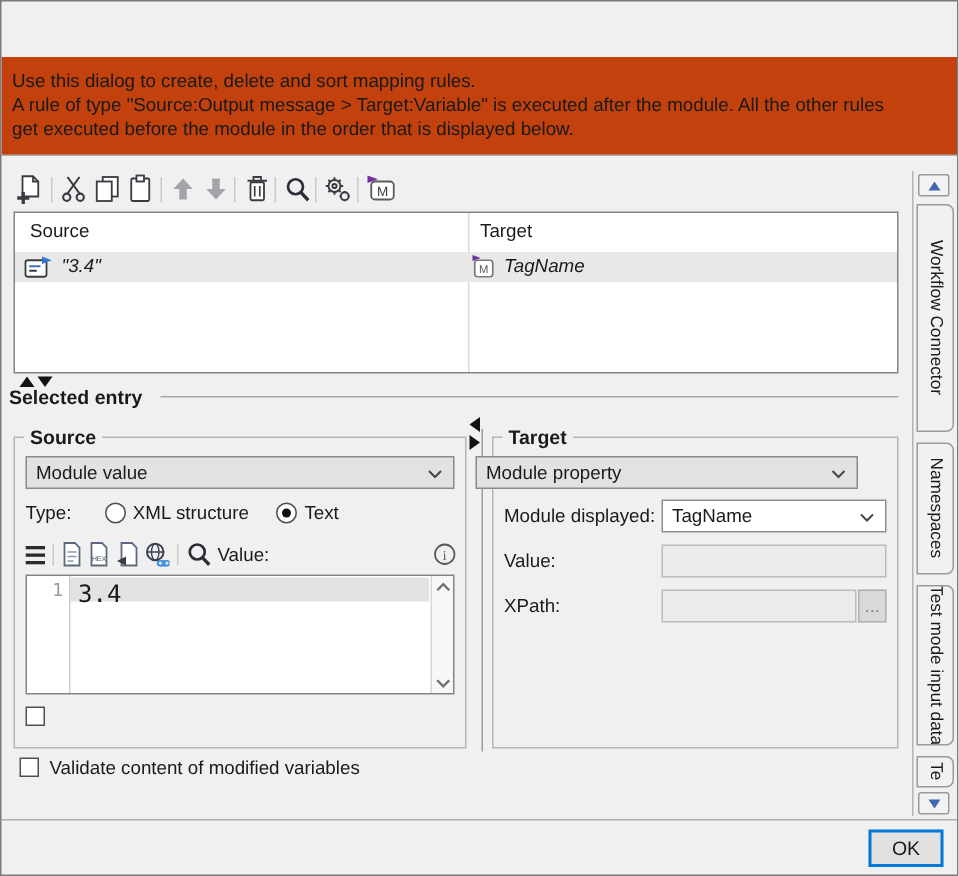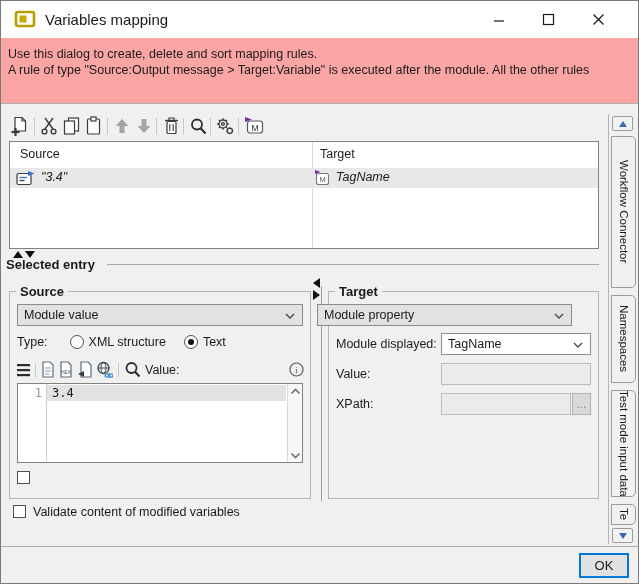--- a/index.html
+++ b/index.html
@@ -7,21 +7,21 @@
   .win { position:relative; width:639px; height:584px; background:#f0f0f0;
          border:1px solid #7a7a7a; overflow:hidden; cursor:default; font-size:12.5px; }
   .abs { position:absolute; }
 
   
   .titlebar { left:0; top:0; width:637px; height:37px; background:#ffffff; }
   .title-text { left:44px; top:10px; font-size:15px; }
   .winbtn { width:34px; height:30px; top:3px; display:flex; align-items:center; justify-content:center; }
 
   
-  .intro { left:0; top:37px; width:637px; height:66px; background:#fca5a5; border-bottom:1px solid #aeaeae; }
+  .intro { left:0; top:37px; width:637px; height:66px; background:#c2410c; border-bottom:1px solid #aeaeae; }
   .intro div { position:absolute; left:7px; white-space:nowrap; }
 
   
   .tbtn { top:114px; width:22px; height:22px; display:flex; align-items:center; justify-content:center; }
   .tsep { top:117px; width:1px; height:17px; background:#c9c9c9; }
 
   
   .rules { left:8px; top:140px; width:590px; height:108px; background:#fff; border:1px solid #828282; }
   .rules .coldiv { position:absolute; left:302px; top:0; width:1px; height:100%; background:#d9d9d9; }
   .rules .hdr { position:absolute; top:0; height:25px; line-height:25px; }
@@ -40,66 +40,44 @@
   .radio { width:14px; height:14px; border:1px solid #4f4f4f; border-radius:50%; background:#fff; display:inline-block; position:relative; }
   .radio.on::after { content:""; position:absolute; left:3px; top:3px; width:6px; height:6px; border-radius:50%; background:#111; }
   .cb { width:13px; height:13px; border:1px solid #4f4f4f; background:#fff; display:inline-block; }
 
   
   .editor { left:16px; top:382px; width:286px; height:80px; background:#fff; border:1px solid #828282; }
   .editor .gutline { position:absolute; left:28px; top:0; width:1px; height:100%; background:#cfcfcf; }
   .editor .hl { position:absolute; left:29px; top:1px; right:16px; height:16px; background:#e2e2e2; }
   .editor .num { position:absolute; left:0; top:2px; width:24px; text-align:right; color:#9a9a9a;
                  font-family:"DejaVu Sans Mono", monospace; font-size:12px; }
-  .editor .code { position:absolute; left:34px; top:2px; font-family:"DejaVu Sans Mono", monospace; font-size:12px; }
+  .editor .code { position:absolute; left:34px; top:2px; font-family:"DejaVu Sans Mono", monospace; font-size:16px; }
   .editor .sbar { position:absolute; right:0; top:0; width:15px; height:100%; background:#f7f7f7; border-left:1px solid #d8d8d8; }
 
   
   .vtab { left:610px; width:25px; background:#f1f1f1; border:1px solid #9a9a9a; border-radius:0 5px 5px 0;
           display:flex; align-items:center; justify-content:center; font-size:11.5px; overflow:hidden;
           writing-mode:vertical-rl; white-space:nowrap; }
   .scrollbtn { left:611px; width:21px; height:15px; background:#f2f2f2; border:1px solid #9a9a9a;
                border-radius:2px; display:flex; align-items:center; justify-content:center; }
 
   .okbtn { left:578px; top:552px; width:50px; height:25px; background:#e1e1e1; border:2px solid #0078d7;
            display:flex; align-items:center; justify-content:center; font-size:13px; }
   .lbl { white-space:nowrap; }
 </style>
 </head>
 <body>
 
 <div class="win">
 
-  <div class="abs titlebar">
-    <svg class="abs" style="left:13px;top:9px" width="22" height="19">
-      <rect x="2" y="2" width="18" height="14" rx="2" fill="#fff" stroke="#b5a000" stroke-width="2.6"></rect>
-      <rect x="5.5" y="5.5" width="7" height="7" fill="#c3ad00"></rect>
-    </svg>
-    <div class="abs title-text lbl">Variables mapping</div>
-    <div class="abs winbtn" style="left:481px">
-      <svg width="12" height="12">
-          <line x1="1" y1="8" x2="11" y2="8" stroke="#1a1a1a" stroke-width="1.2"></line>
-        </svg>
-    </div>
-    <div class="abs winbtn" style="left:530px">
-      <svg width="13" height="13">
-          <rect x="1.5" y="1.5" width="10" height="10" fill="none" stroke="#1a1a1a" stroke-width="1.2"></rect>
-        </svg>
-    </div>
-    <div class="abs winbtn" style="left:580px">
-      <svg width="13" height="13">
-        <line x1="1.5" y1="1.5" x2="11.5" y2="11.5" stroke="#1a1a1a" stroke-width="1.2"></line>
-        <line x1="11.5" y1="1.5" x2="1.5" y2="11.5" stroke="#1a1a1a" stroke-width="1.2"></line>
-      </svg>
-    </div>
-  </div>
 
   <div class="abs intro">
     <div style="top:9px">Use this dialog to create, delete and sort mapping rules.</div>
     <div style="top:25px">A rule of type "Source:Output message &gt; Target:Variable" is executed after the module. All the other rules</div>
+    <div style="top:41px">get executed before the module in the order that is displayed below.</div>
   </div>
 
   <div class="abs tbtn" style="left:8px">
     <svg width="20" height="20">
       <path d="M5,1.5 h7 l3.5,3.5 v10 h-10.5 z" fill="#fff" stroke="#3a3a42" stroke-width="1.2"></path>
       <path d="M12,1.5 v3.5 h3.5" fill="none" stroke="#3a3a42" stroke-width="1.2"></path>
       <line x1="1.5" y1="16" x2="9.5" y2="16" stroke="#3a3a42" stroke-width="2.2"></line>
       <line x1="5.5" y1="12" x2="5.5" y2="20" stroke="#3a3a42" stroke-width="2.2"></line>
     </svg>
   </div>

